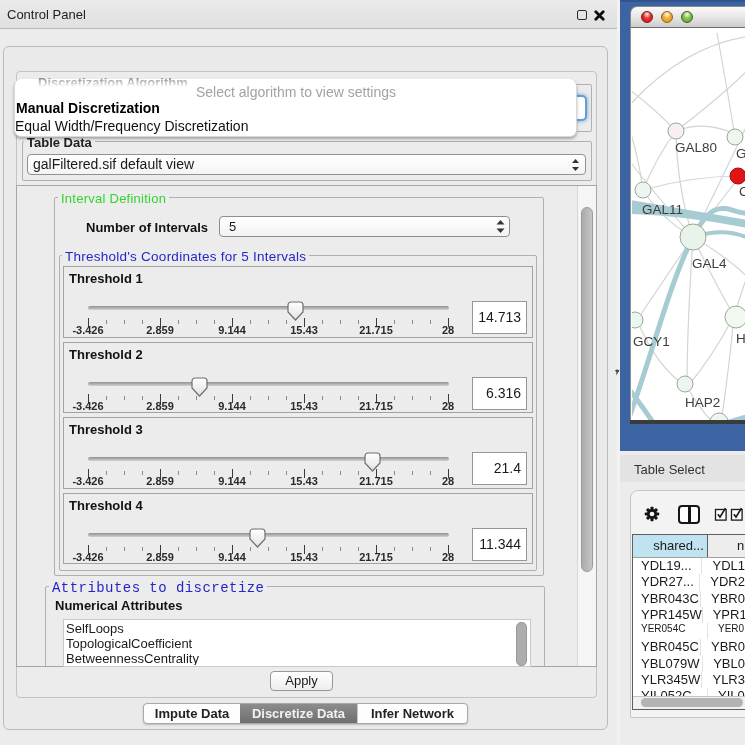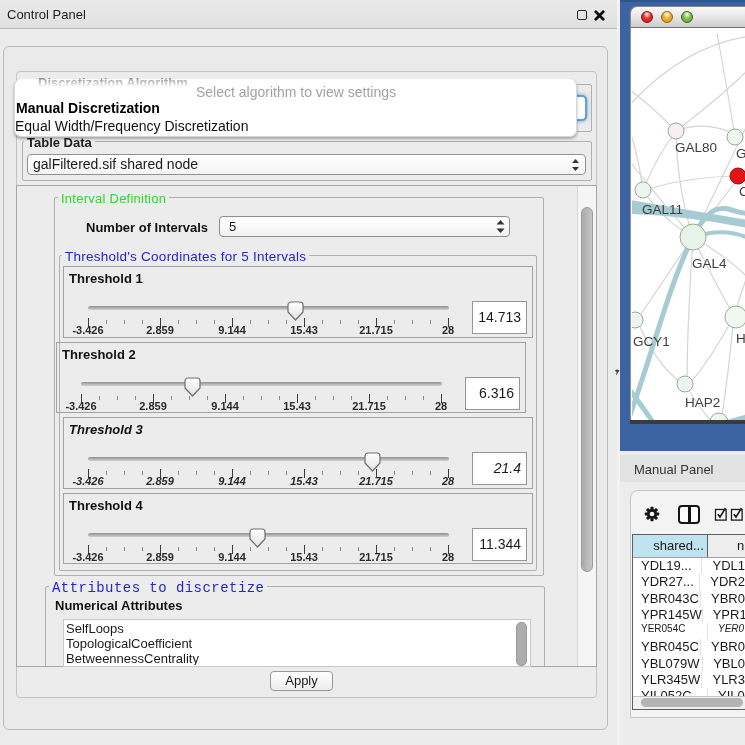--- a/index.html
+++ b/index.html
@@ -26,21 +26,21 @@
   <div class="abs" style="left:16px;top:71px;width:581px;height:627px;border:1px solid #c3c3c3;border-radius:4px;background:#ececec;"></div>
 
 
   <div class="abs" style="left:22px;top:84px;width:570px;height:48px;border:1px solid #b0b0b0;border-radius:2px;"></div>
 
   <div class="abs" style="left:27px;top:95px;width:560px;height:26px;border:2px solid #639fd4;border-radius:5px;background:#fff;box-shadow:0 0 4px rgba(90,155,212,0.9);"></div>
 
   <div class="abs" style="left:22px;top:141px;width:570px;height:40px;border:1px solid #b0b0b0;border-radius:2px;"></div>
   <div class="abs" style="left:24px;top:135px;padding:0 3px;background:#ececec;font-weight:bold;color:#222;">Table Data</div>
   <div class="abs" style="left:27px;top:154px;width:559px;height:21px;border:1px solid #919191;border-radius:4px;background:linear-gradient(#ffffff,#f4f4f4);"></div>
-  <div class="abs" style="left:33px;top:154px;height:21px;line-height:21px;font-size:14px;">galFiltered.sif shared node</div>
+  <div class="abs" style="left:33px;top:154px;height:21px;line-height:21px;font-size:14px;">galFiltered.sif default view</div>
   <svg class="abs" style="left:571px;top:159px;" width="9" height="12">
       <path d="M4.5,0 L8,4 L1,4 Z" fill="#333"></path>
       <path d="M4.5,12 L8,8 L1,8 Z" fill="#333"></path>
     </svg>
 
   <div class="abs" style="left:14px;top:79px;width:563px;height:58px;background:#ffffff;border:1px solid #d8d8d8;border-top:none;border-radius:7px;box-shadow:0 2px 3px rgba(0,0,0,0.3);"></div>
   <div class="abs" style="left:38px;top:75px;font-weight:bold;color:#838383;-webkit-mask-image:linear-gradient(rgba(0,0,0,1) 15%,rgba(0,0,0,0) 80%);">Discretization Algorithm</div>
   <div class="abs" style="left:96px;top:84px;width:400px;text-align:center;color:#a2a2a2;font-size:14px;">Select algorithm to view settings</div>
   <div class="abs" style="left:16px;top:100px;font-weight:bold;color:#000;font-size:14px;">Manual Discretization</div>
   <div class="abs" style="left:15px;top:118px;color:#111;font-size:14px;">Equal Width/Frequency Discretization</div>
@@ -99,21 +99,21 @@
         <div class="abs" style="left:366px;top:53px;width:1px;height:4px;background:#8a8a8a;"></div>
         <div class="abs" style="left:384px;top:51px;width:1px;height:9px;background:#3a3a3a;"></div>
         <div class="abs" style="left:-6px;top:57px;width:60px;text-align:center;font-size:11px;font-weight:bold;color:#2a2a2a;">-3.426</div>
         <div class="abs" style="left:66px;top:57px;width:60px;text-align:center;font-size:11px;font-weight:bold;color:#2a2a2a;">2.859</div>
         <div class="abs" style="left:138px;top:57px;width:60px;text-align:center;font-size:11px;font-weight:bold;color:#2a2a2a;">9.144</div>
         <div class="abs" style="left:210px;top:57px;width:60px;text-align:center;font-size:11px;font-weight:bold;color:#2a2a2a;">15.43</div>
         <div class="abs" style="left:282px;top:57px;width:60px;text-align:center;font-size:11px;font-weight:bold;color:#2a2a2a;">21.715</div>
         <div class="abs" style="left:354px;top:57px;width:60px;text-align:center;font-size:11px;font-weight:bold;color:#2a2a2a;">28</div>
         <div class="abs" style="left:408px;top:34px;width:55px;height:33px;border:1px solid #969696;background:#fff;font-size:14px;text-align:right;line-height:31px;padding-right:5px;">14.713</div>
       </div>
-      <div class="abs" style="left:56px;top:342px;width:470px;height:71px;border:1px solid #a2a2a2;">
+      <div class="abs" style="left:63px;top:342px;width:470px;height:71px;border:1px solid #a2a2a2;">
         <div class="abs" style="left:5px;top:4px;font-weight:bold;color:#111;">Threshold 2</div>
         <div class="abs" style="left:24px;top:39px;width:361px;height:4px;background:linear-gradient(#909090,#d2d2d2);border-radius:2px;"></div>
         <svg class="abs" style="left:127.09639999999999px;top:34px;" width="17" height="20" viewBox="0 0 17 20">
           <path d="M1,4 a3,3 0 0 1 3,-3 h9 a3,3 0 0 1 3,3 v7 l-7.5,8 l-7.5,-8 Z" fill="url(#tg2)" stroke="#6e6e6e" stroke-width="1.2"></path>
           <defs>
             <linearGradient id="tg2" x1="0" y1="0" x2="0" y2="1">
               <stop offset="0" stop-color="#ffffff"></stop>
               <stop offset="1" stop-color="#e2e2e2"></stop>
             </linearGradient>
           </defs>
@@ -140,21 +140,21 @@
         <div class="abs" style="left:366px;top:53px;width:1px;height:4px;background:#8a8a8a;"></div>
         <div class="abs" style="left:384px;top:51px;width:1px;height:9px;background:#3a3a3a;"></div>
         <div class="abs" style="left:-6px;top:57px;width:60px;text-align:center;font-size:11px;font-weight:bold;color:#2a2a2a;">-3.426</div>
         <div class="abs" style="left:66px;top:57px;width:60px;text-align:center;font-size:11px;font-weight:bold;color:#2a2a2a;">2.859</div>
         <div class="abs" style="left:138px;top:57px;width:60px;text-align:center;font-size:11px;font-weight:bold;color:#2a2a2a;">9.144</div>
         <div class="abs" style="left:210px;top:57px;width:60px;text-align:center;font-size:11px;font-weight:bold;color:#2a2a2a;">15.43</div>
         <div class="abs" style="left:282px;top:57px;width:60px;text-align:center;font-size:11px;font-weight:bold;color:#2a2a2a;">21.715</div>
         <div class="abs" style="left:354px;top:57px;width:60px;text-align:center;font-size:11px;font-weight:bold;color:#2a2a2a;">28</div>
         <div class="abs" style="left:408px;top:34px;width:55px;height:33px;border:1px solid #969696;background:#fff;font-size:14px;text-align:right;line-height:31px;padding-right:5px;">6.316</div>
       </div>
-      <div class="abs" style="left:63px;top:417px;width:470px;height:72px;border:1px solid #a2a2a2;font-style:italic;">
+      <div class="abs" style="left:63px;top:417px;width:470px;height:72px;border:1px solid #a2a2a2;">
         <div class="abs" style="left:5px;top:4px;font-weight:bold;color:#111;">Threshold 3</div>
         <div class="abs" style="left:24px;top:39px;width:361px;height:4px;background:linear-gradient(#909090,#d2d2d2);border-radius:2px;"></div>
         <svg class="abs" style="left:299.8928px;top:34px;" width="17" height="20" viewBox="0 0 17 20">
           <path d="M1,4 a3,3 0 0 1 3,-3 h9 a3,3 0 0 1 3,3 v7 l-7.5,8 l-7.5,-8 Z" fill="url(#tg3)" stroke="#6e6e6e" stroke-width="1.2"></path>
           <defs>
             <linearGradient id="tg3" x1="0" y1="0" x2="0" y2="1">
               <stop offset="0" stop-color="#ffffff"></stop>
               <stop offset="1" stop-color="#e2e2e2"></stop>
             </linearGradient>
           </defs>
@@ -235,20 +235,25 @@
   <div class="abs" style="left:49px;top:580px;padding:0 3px;background:#ececec;color:#2525cc;font-size:14px;letter-spacing:0.45px;font-family:Liberation Mono, monospace;">Attributes to discretize</div>
   <div class="abs" style="left:55px;top:598px;font-weight:bold;color:#111;">Numerical Attributes</div>
   <div class="abs" style="left:63px;top:619px;width:468px;height:48px;background:#ffffff;border:1px solid #c9c9c9;"></div>
   <div class="abs" style="left:66px;top:621px;">SelfLoops</div>
   <div class="abs" style="left:66px;top:636px;text-align:center;">TopologicalCoefficient</div>
   <div class="abs" style="left:66px;top:651px;clip-path:inset(0 0 1px 0);">BetweennessCentrality</div>
   <div class="abs" style="left:516px;top:622px;width:11px;height:44px;background:#adadad;border:1px solid #9b9b9b;border-radius:5px;"></div>
 
   <div class="abs" style="left:270px;top:671px;width:63px;height:20px;border:1px solid #979797;border-radius:4px;background:linear-gradient(#ffffff,#ededed);text-align:center;line-height:18px;">Apply</div>
 
+  <div class="abs" style="left:143px;top:703px;height:21px;display:flex;border:1px solid #a9a9a9;border-radius:4px;background:#fdfdfd;box-shadow:0 1px 2px rgba(0,0,0,0.2);overflow:hidden;font-weight:bold;color:#222;">
+    <div style="width:96px;display:flex;align-items:center;justify-content:center;">Impute Data</div>
+    <div style="width:117px;display:flex;align-items:center;justify-content:center;background:linear-gradient(#8c8c8c,#6f6f6f);color:#f2f2f2;">Discretize Data</div>
+    <div style="width:110px;display:flex;align-items:center;justify-content:center;border-left:1px solid #c6c6c6;">Infer Network</div>
+  </div>
 </div>
 
 <div class="abs" style="left:617px;top:0;width:3px;height:745px;background:#f2f2f2;"></div>
 
 <svg class="abs" style="left:614px;top:368px;" width="6" height="8">
     <path d="M5.5,2.5 Q3,0.5 1,2.5 L2.5,4.5 L2,7.5 Z" fill="#4a4a4a"></path>
   </svg>
 
 <div class="abs" style="left:620px;top:0;width:125px;height:451px;background:#3c64a3;border-top:2px solid #32538b;"></div>
 
@@ -312,21 +317,21 @@
     <text x="104" y="315">H</text>
     <text x="53" y="379">HAP2</text>
   </g>
 </svg>
 </div>
 
 <div class="abs" style="left:630px;top:420px;width:115px;height:4px;background:#3b3b3b;"></div>
 
 <div class="abs" style="left:620px;top:451px;width:125px;height:294px;background:#ececec;"></div>
 <div class="abs" style="left:620px;top:455px;width:125px;height:27px;background:#e3e3e3;"></div>
-<div class="abs" style="left:634px;top:462px;color:#333;">Manual Panel</div>
+<div class="abs" style="left:634px;top:462px;color:#333;">Table Select</div>
 
 <div class="abs" style="left:630px;top:490px;width:130px;height:228px;border:1px solid #c6c6c6;border-radius:8px 0 0 0;background:#f3f3f3;"></div>
 
 <svg class="abs" style="left:643px;top:505px;" width="18" height="18" viewBox="0 0 22 22">
   <g fill="#151515">
   <circle cx="11" cy="11" r="6.2"></circle>
   <rect x="9.1" y="2.2" width="3.8" height="4" rx="1"></rect>
   <rect x="9.1" y="15.8" width="3.8" height="4" rx="1"></rect>
   <rect x="2.2" y="9.1" width="4" height="3.8" rx="1"></rect>
   <rect x="15.8" y="9.1" width="4" height="3.8" rx="1"></rect>
@@ -367,21 +372,21 @@
       <div style="display:flex;height:16.3px;font-size:13px;">
         <div style="width:75px;border-right:1px solid #e2e2e2;padding-left:8px;">YBR043C</div>
         <div style="flex:1;padding-left:10px;">YBR0</div>
       </div>
       <div style="display:flex;height:16.3px;font-size:13px;">
         <div style="width:75px;border-right:1px solid #e2e2e2;padding-left:8px;">YPR145W</div>
         <div style="flex:1;padding-left:10px;">YPR1</div>
       </div>
       <div style="display:flex;height:16.3px;font-size:10px;">
         <div style="width:75px;border-right:1px solid #e2e2e2;padding-left:8px;">YER054C</div>
-        <div style="flex:1;padding-left:10px;font-style:italic;">YER0</div>
+        <div style="flex:1;padding-left:10px;">YER0</div>
       </div>
       <div style="display:flex;height:16.3px;font-size:13px;">
         <div style="width:75px;border-right:1px solid #e2e2e2;padding-left:8px;">YBR045C</div>
         <div style="flex:1;padding-left:10px;">YBR0</div>
       </div>
       <div style="display:flex;height:16.3px;font-size:13px;">
         <div style="width:75px;border-right:1px solid #e2e2e2;padding-left:8px;">YBL079W</div>
         <div style="flex:1;padding-left:10px;">YBL0</div>
       </div>
       <div style="display:flex;height:16.3px;font-size:13px;">

